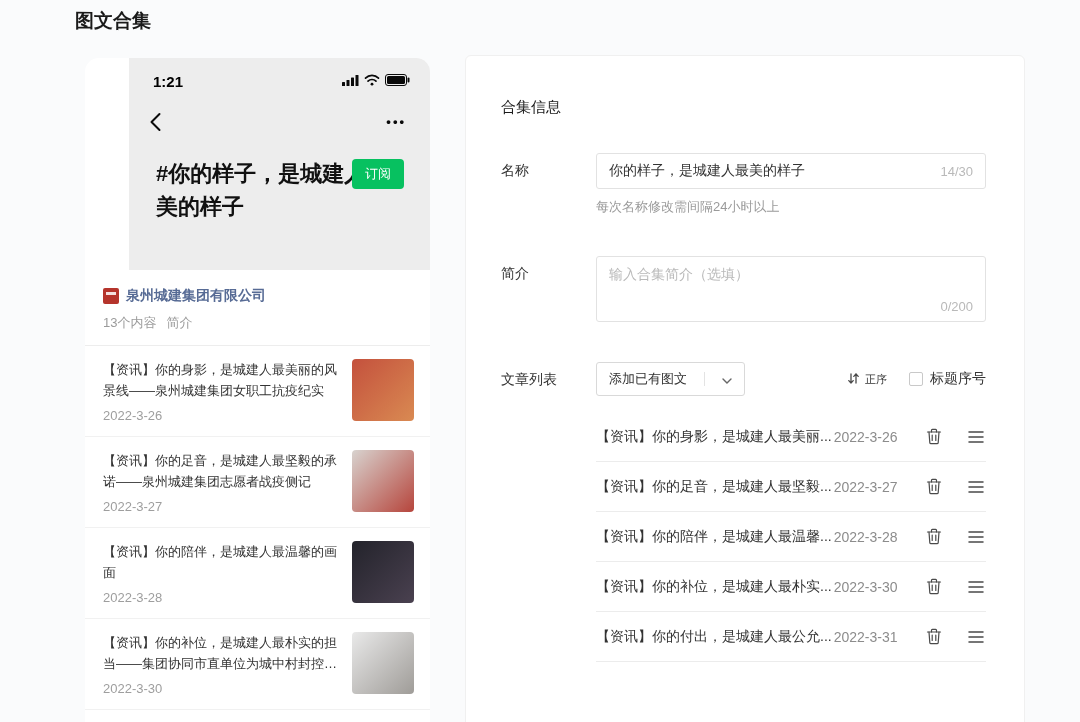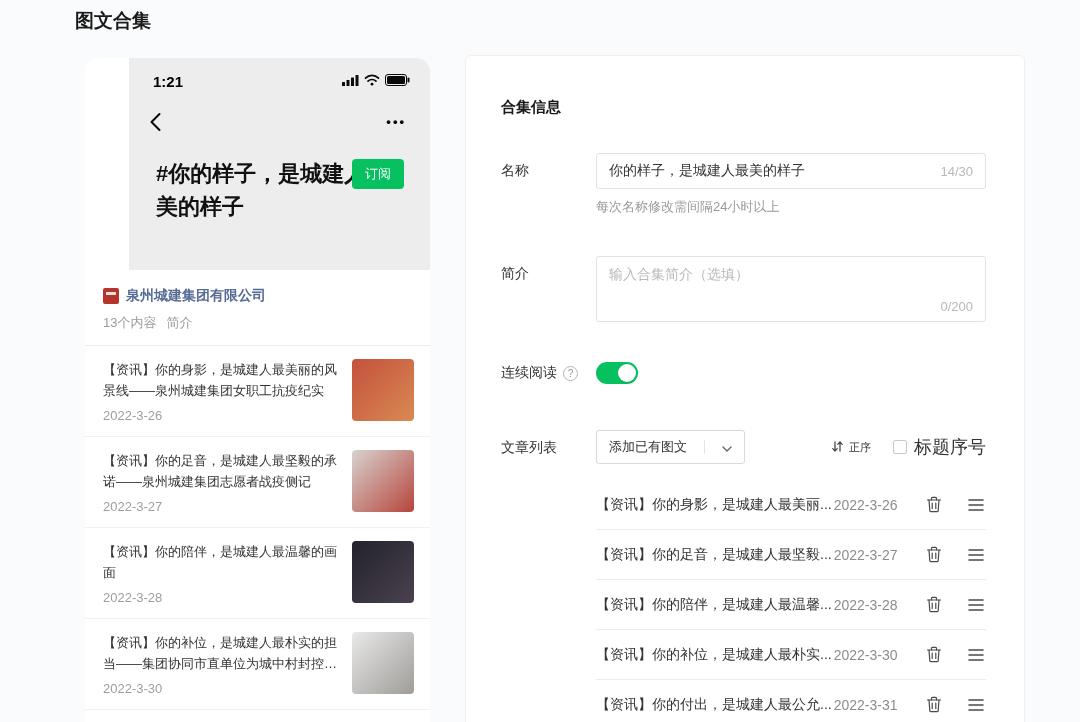--- a/index.html
+++ b/index.html
@@ -55,21 +55,21 @@
   .article-date{ margin-top:7px; font-size:13px; color:#9e9e9e; }
   .thumb{ width:62px; height:62px; border-radius:4px; flex-shrink:0; background:#ddd; }
 
   
   .panel{
     position:absolute; left:465px; top:55px;
     width:560px; height:700px;
     background:#fff; border:1px solid #f0f0f0; border-radius:6px;
     padding:42px 38px 0 35px;
   }
-  .section-title{ font-size:15px; font-weight:700; color:#1a1a1a; margin-bottom:36px; }
+  .section-title{ font-size:15px; font-weight:400; color:#1a1a1a; margin-bottom:36px; }
   .form-row{ display:flex; margin-bottom:40px; }
   .form-label{ width:95px; flex-shrink:0; font-size:14px; color:#333; padding-top:9px; }
   .form-field{ flex:1; min-width:0; }
   .input-wrap{
     display:flex; align-items:center;
     border:1px solid #e2e2e2; border-radius:3px; height:36px; padding:12px 12px; background:#fff;
   }
   .text-input{ flex:1; min-width:0; border:none; outline:none; background:transparent; font-size:14px; color:#333; font-family:inherit; }
   .counter{ font-size:13px; color:#b9b9b9; margin-left:10px; flex-shrink:0; }
   .hint{ margin-top:9px; font-size:13px; color:#9a9a9a; }
@@ -94,21 +94,21 @@
   .list-row{ display:flex; }
   .list-content{ flex:1; min-width:0; }
   .toolbar{ display:flex; align-items:center; }
   .add-btn{
     display:flex; align-items:center; gap:17px; height:34px; padding:0 12px;
     background:#fff; border:1px solid #d9d9d9; border-radius:3px;
     font-size:13px; color:#333; cursor:pointer; font-family:inherit;
   }
   .btn-divider{ width:1px; height:14px; background:#e3e3e3; }
   .sort-ctrl{ margin-left:auto; display:flex; align-items:center; gap:5px; font-size:11px; color:#333; cursor:pointer; }
-  .numbering-ctrl{ margin-left:22px; display:flex; align-items:center; gap:7px; font-size:18px; color:#333; cursor:pointer; }
+  .numbering-ctrl{ margin-left:22px; display:flex; align-items:center; gap:7px; font-size:14px; color:#333; cursor:pointer; }
   .checkbox{ width:14px; height:14px; border:1px solid #c9c9c9; border-radius:2px; background:#fff; flex-shrink:0; }
 
   .table-rows{ margin-top:16px; }
   .table-row{ display:flex; align-items:center; height:50px; border-bottom:1px solid #ececec; }
   .row-title{ font-size:14px; color:#333; white-space:nowrap; overflow:hidden; }
   .row-date{ font-size:14px; color:#8c8c8c; margin-left:2px; white-space:nowrap; }
   .icon-btn{ display:flex; align-items:center; justify-content:center; cursor:pointer; }
   .icon-trash{ margin-left:auto; }
   .icon-drag{ margin-left:26px; margin-right:2px; }
 </style>
@@ -226,27 +226,20 @@
   <div class="form-row">
     <div class="form-label">简介</div>
     <div class="form-field">
       <div class="textarea-wrap">
         <textarea placeholder="输入合集简介（选填）" style=""></textarea>
         <span class="textarea-counter">0/200</span>
       </div>
     </div>
   </div>
 
-  <div class="continuous-row">
-    <div class="inline-label">
-      <span>连续阅读</span>
-      <span class="help-icon">?</span>
-    </div>
-    <div class="toggle"></div>
-  </div>
 
   <div class="list-row">
     <div class="form-label">文章列表</div>
     <div class="list-content">
       <div class="toolbar">
         <button class="add-btn">
           <span>添加已有图文</span>
           <span class="btn-divider"></span>
           <span>
             <svg width="10" height="6" viewBox="0 0 10 6" fill="none" stroke="#666" stroke-width="1.4" stroke-linecap="round">

